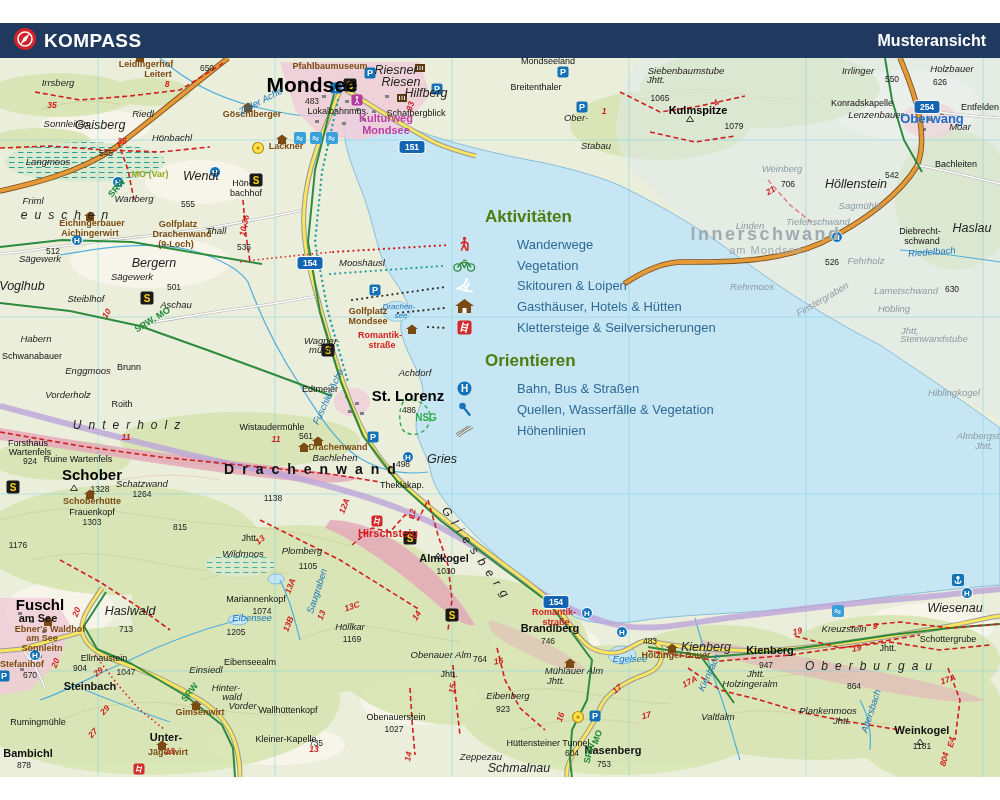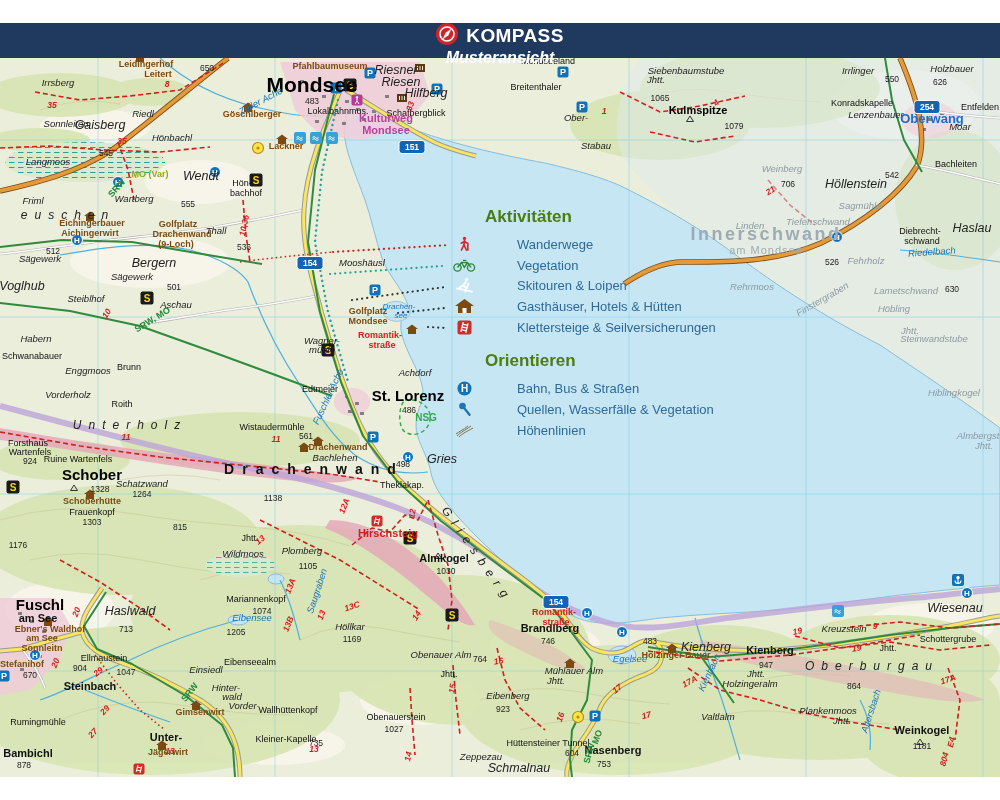--- a/index.html
+++ b/index.html
@@ -1,24 +1,24 @@
 <!DOCTYPE html>
 <html><head>
 <meta charset="utf-8">
 <style>
   html,body{margin:0;padding:0;}
   body{width:1000px;height:800px;position:relative;background:#fff;overflow:hidden;
        font-family:"Liberation Sans",sans-serif;}
   
   .topbar{position:absolute;top:23px;left:0;width:1000px;height:35px;background:#20395e;
           display:flex;align-items:center;justify-content:space-between;
-          padding:0 14px;box-sizing:border-box;z-index:40;flex-direction:column;}
+          padding:0 14px;box-sizing:border-box;z-index:40;}
   .brand{display:flex;align-items:center;gap:8px;}
   .brand-text{color:#fff;font-weight:bold;font-size:19px;letter-spacing:.4px;}
-  .right-label{color:#fff;font-weight:bold;font-size:16px;font-style:italic;}
+  .right-label{color:#fff;font-weight:bold;font-size:16px;}
   
   #map{position:absolute;top:0;left:0;}
   #map text{font-family:"Liberation Sans",sans-serif;text-anchor:middle;}
   #map text.town-xl{font-size:21px;font-weight:bold;fill:#000;}
   #map text.town-lg{font-size:15px;font-weight:bold;fill:#000;}
   #map text.town-md{font-size:11px;font-weight:bold;fill:#111;}
   #map text.town-blue{font-size:13px;font-weight:bold;fill:#1d6ec8;}
   #map text.peak{font-size:11px;font-weight:bold;fill:#000;}
   #map text.ham{font-size:9px;fill:#111;}
   #map text.it{font-size:9.5px;font-style:italic;fill:#222;}

